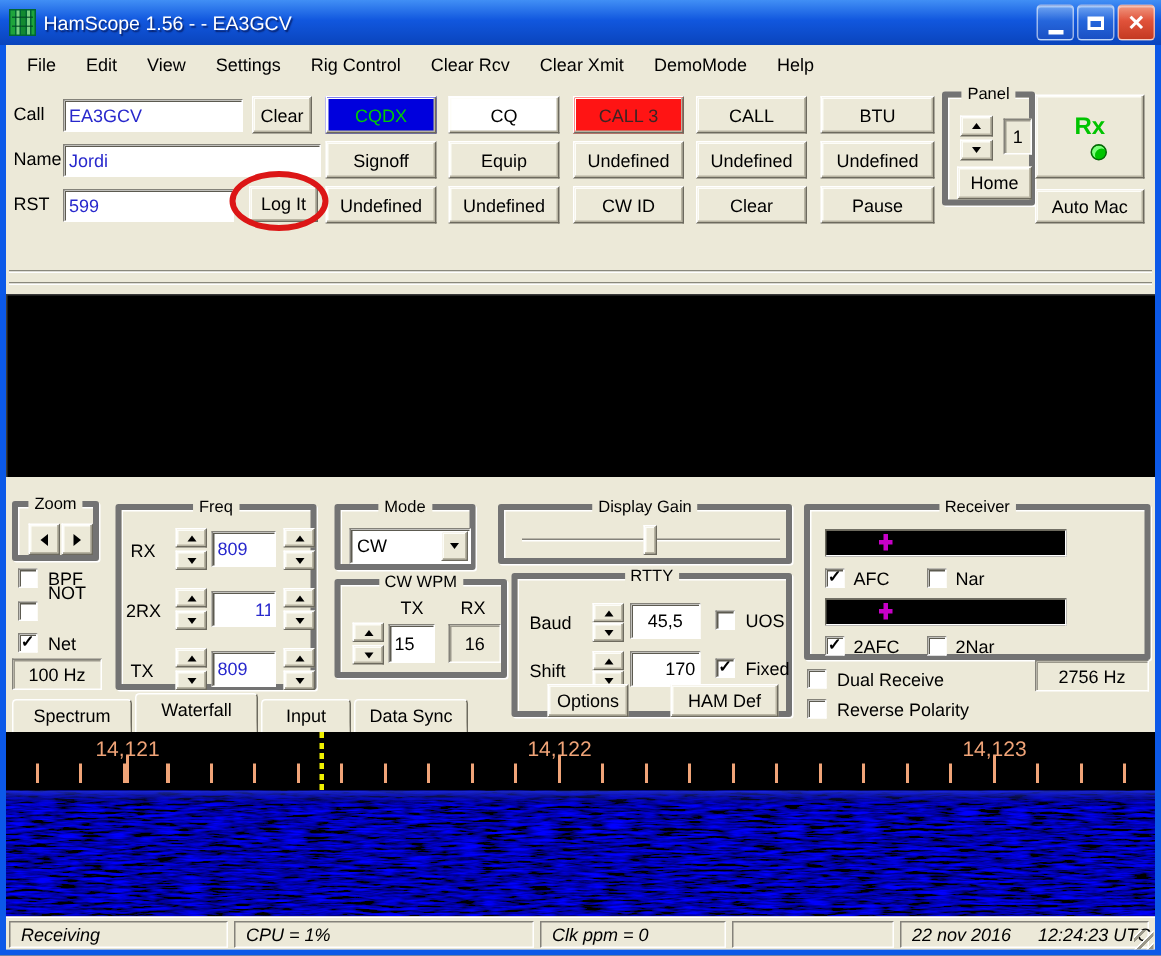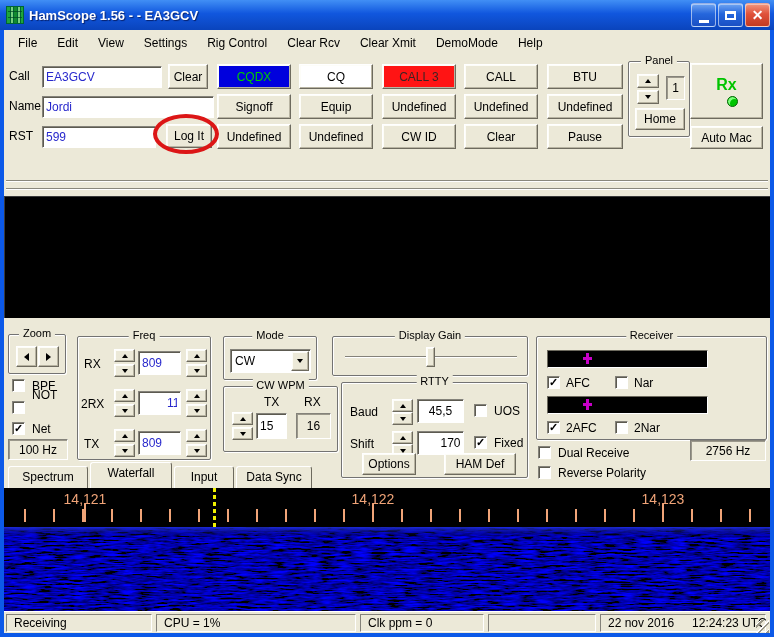--- a/index.html
+++ b/index.html
@@ -5,21 +5,21 @@
   html,body{margin:0;padding:0;background:#777;}
   *{box-sizing:border-box;}
   body{font-family:"Liberation Sans",sans-serif;}
   .window{position:relative;width:774px;height:637px;background:var(--frame,#0C59E8);overflow:hidden;}
 
   
   .titlebar{position:absolute;left:0;top:0;width:774px;height:30px;
     background:linear-gradient(180deg,var(--titlebar-top,#418FF5) 0%,var(--titlebar-mid,#1157DE) 45%,var(--titlebar-bot,#0A44BC) 100%);
     display:flex;align-items:center;padding-left:6px;}
   .app-icon{width:18px;height:18px;margin-right:5px;flex:0 0 auto;}
-  .title-text{color:#fff;font-size:13px;font-weight:bold;text-shadow:1px 1px 1px rgba(0,0,40,.6);}
+  .title-text{color:#fff;font-size:13px;font-weight:normal;text-shadow:1px 1px 1px rgba(0,0,40,.6);}
   .tb-btns{position:absolute;right:4px;top:3px;display:flex;gap:2px;}
   .tb-btn{width:25px;height:24px;border-radius:3px;border:1px solid rgba(255,255,255,.55);
     background:linear-gradient(180deg,#6FA5F2 0%,#2566DC 45%,#1A50C4 100%);
     display:flex;align-items:center;justify-content:center;box-shadow:inset 0 1px 0 rgba(255,255,255,.4);}
   .tb-btn.close{background:linear-gradient(180deg,#F0977F 0%,#E0523A 45%,#C43A22 100%);}
   .glyph-min{width:10px;height:3px;background:#fff;margin-top:12px;}
   .glyph-max{width:11px;height:9px;border:2px solid #fff;border-top-width:3px;}
   .glyph-x{color:#fff;font-size:14px;font-weight:bold;line-height:1;}
 
   
@@ -28,21 +28,21 @@
   .menubar{position:absolute;left:0;top:0;width:766px;height:26px;display:flex;align-items:center;padding-left:4px;}
   .menu-item{font-size:12px;padding:3px 10px;color:#000;white-space:nowrap;}
 
   
   .b3d{position:absolute;background:var(--face,#ECE9D8);border:1px solid;border-color:#FFFFFF #6D6A5E #6D6A5E #FFFFFF;
     box-shadow:inset -1px -1px 0 #B8B4A2,inset 1px 1px 0 #FDFDF8;
     display:flex;align-items:center;justify-content:center;font-size:12px;color:#000;white-space:nowrap;}
   .sunk{position:absolute;background:#fff;border:1px solid;border-color:#84827A #FFFFFF #FFFFFF #84827A;box-shadow:inset 1px 1px 0 #5C5A50;}
   .readout{position:absolute;background:var(--face,#ECE9D8);border:1px solid;border-color:#84827A #FFFFFF #FFFFFF #84827A;
     box-shadow:inset 1px 1px 0 #9B988B;display:flex;align-items:center;justify-content:center;font-size:12px;}
-  .gbox{position:absolute;border:1px solid #737373;border-radius:2px;box-shadow:inset 1px 1px 0 #FFFFFF,1px 1px 0 #FFFFFF;}
+  .gbox{position:absolute;border:4px solid #737373;border-radius:2px;box-shadow:inset 1px 1px 0 #FFFFFF,1px 1px 0 #FFFFFF;}
   .glabel{position:absolute;top:-8px;left:50%;transform:translateX(-50%);background:var(--face,#ECE9D8);padding:0 4px;font-size:11px;white-space:nowrap;}
   .cb{position:absolute;width:13px;height:13px;background:#fff;border:1px solid;border-color:#84827A #FFFFFF #FFFFFF #84827A;
     box-shadow:inset 1px 1px 0 #5C5A50;display:flex;align-items:center;justify-content:center;
     font-size:11px;font-weight:bold;color:#000;line-height:1;}
   .cbl{position:absolute;font-size:12px;white-space:nowrap;}
   .lab{position:absolute;font-size:12px;white-space:nowrap;color:#000;}
   input.field{position:absolute;background:#fff;border:1px solid;border-color:#84827A #FFFFFF #FFFFFF #84827A;
     box-shadow:inset 1px 1px 0 #5C5A50;font-family:"Liberation Sans",sans-serif;font-size:12px;
     color:var(--input-text,#2828CC);padding:1px 3px;outline:none;}
   .spin{position:absolute;width:21px;display:flex;flex-direction:column;justify-content:space-between;}
@@ -81,21 +81,21 @@
   .waterfall{position:absolute;left:0;top:458px;width:766px;height:123px;background:#000;}
   .wf-label{position:absolute;top:3px;transform:translateX(-50%);color:var(--wf-label,#F0A478);font-size:14px;font-weight:normal;}
   .wf-ticks{position:absolute;left:20px;right:6px;top:21px;height:13px;
     background:repeating-linear-gradient(90deg,var(--wf-label,#F0A478) 0 2px,transparent 2px 29px);}
   .wf-major{position:absolute;top:16px;width:2px;height:18px;background:var(--wf-label,#F0A478);}
   .wf-cursor{position:absolute;top:0;width:3px;height:39px;
     background:repeating-linear-gradient(180deg,var(--wf-cursor,#F0F000) 0 4px,transparent 4px 7px);}
   .wf-noise{position:absolute;left:0;top:39px;width:766px;height:84px;display:block;}
 
   
-  .statusbar{position:absolute;left:0;top:581px;width:766px;height:22px;background:var(--face,#ECE9D8);border-top:1px solid #fff;}
+  .statusbar{position:absolute;left:0;top:581px;width:766px;height:22px;background:var(--face,#ECE9D8);border-top:1px solid #fff;font-style:italic;}
   .sbp{position:absolute;top:2px;height:18px;border:1px solid;border-color:#84827A #FFFFFF #FFFFFF #84827A;
     display:flex;align-items:center;padding:0 7px;font-size:12px;white-space:nowrap;}
   .grip{position:absolute;right:1px;top:8px;width:13px;height:13px;
     background:repeating-linear-gradient(135deg,transparent 0 3px,#fff 3px 4px,#9A9789 4px 6px);}
 
   .annotation{position:absolute;left:149px;top:84px;width:66px;height:40px;border:4px solid var(--annotation-red,#DC1616);
     border-radius:50%;pointer-events:none;z-index:50;}
 </style>
 </head>
 <body>

